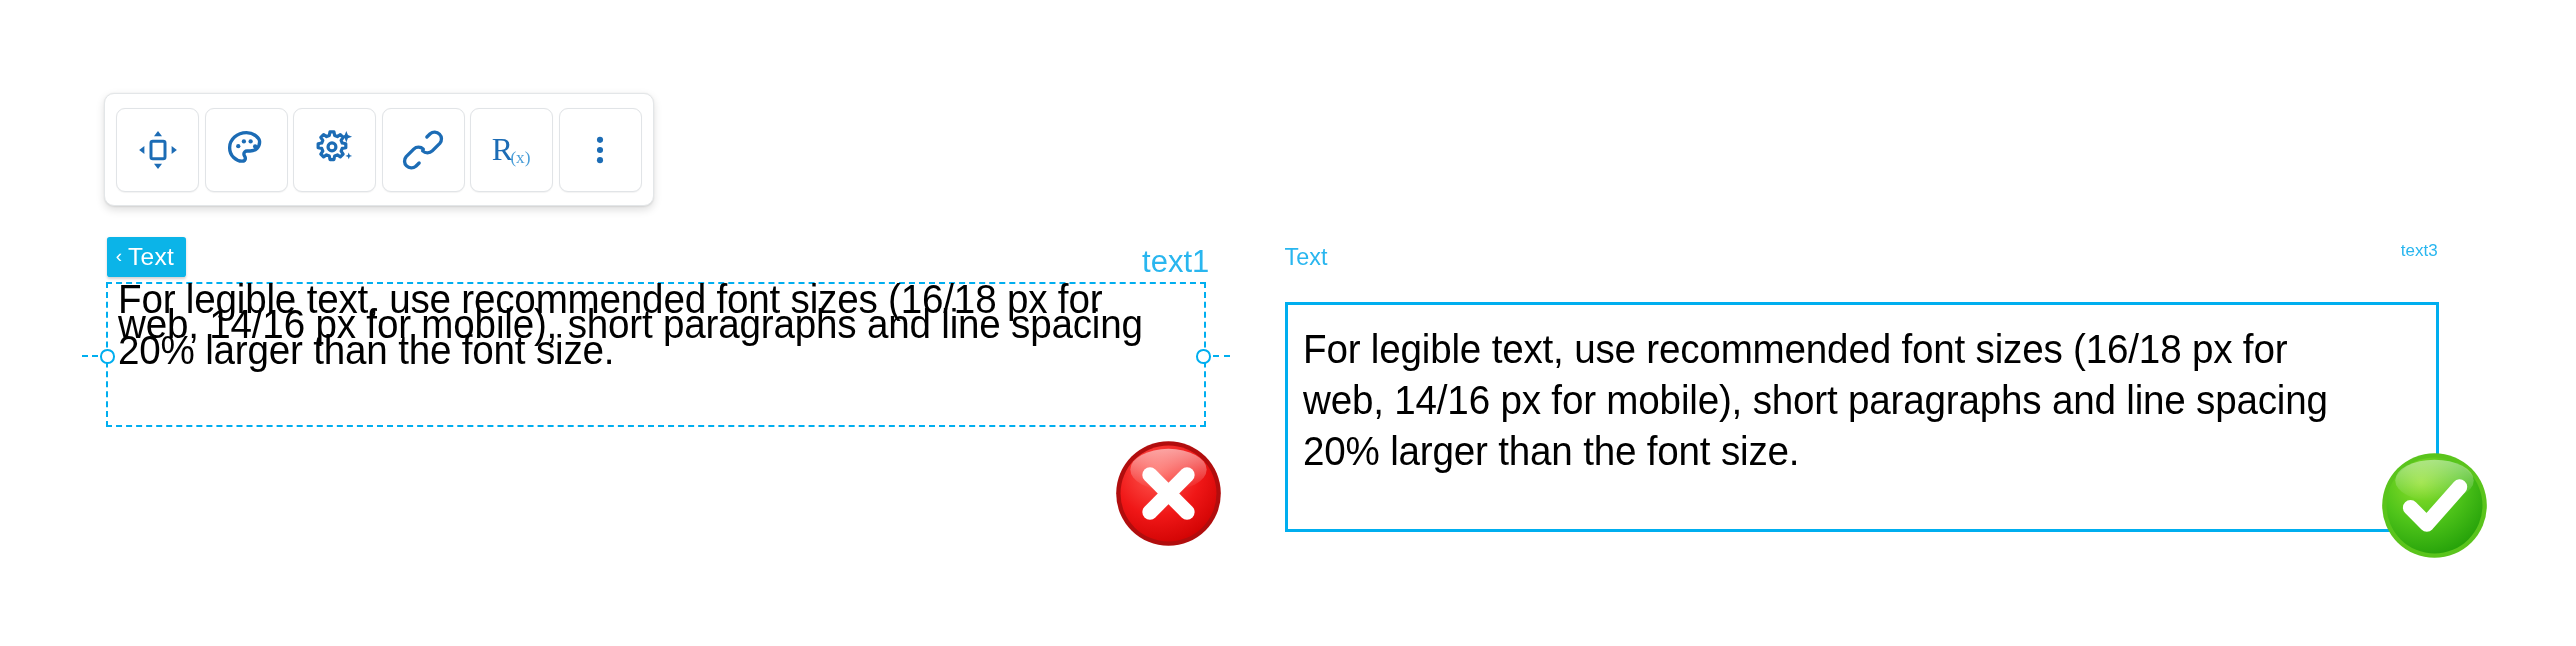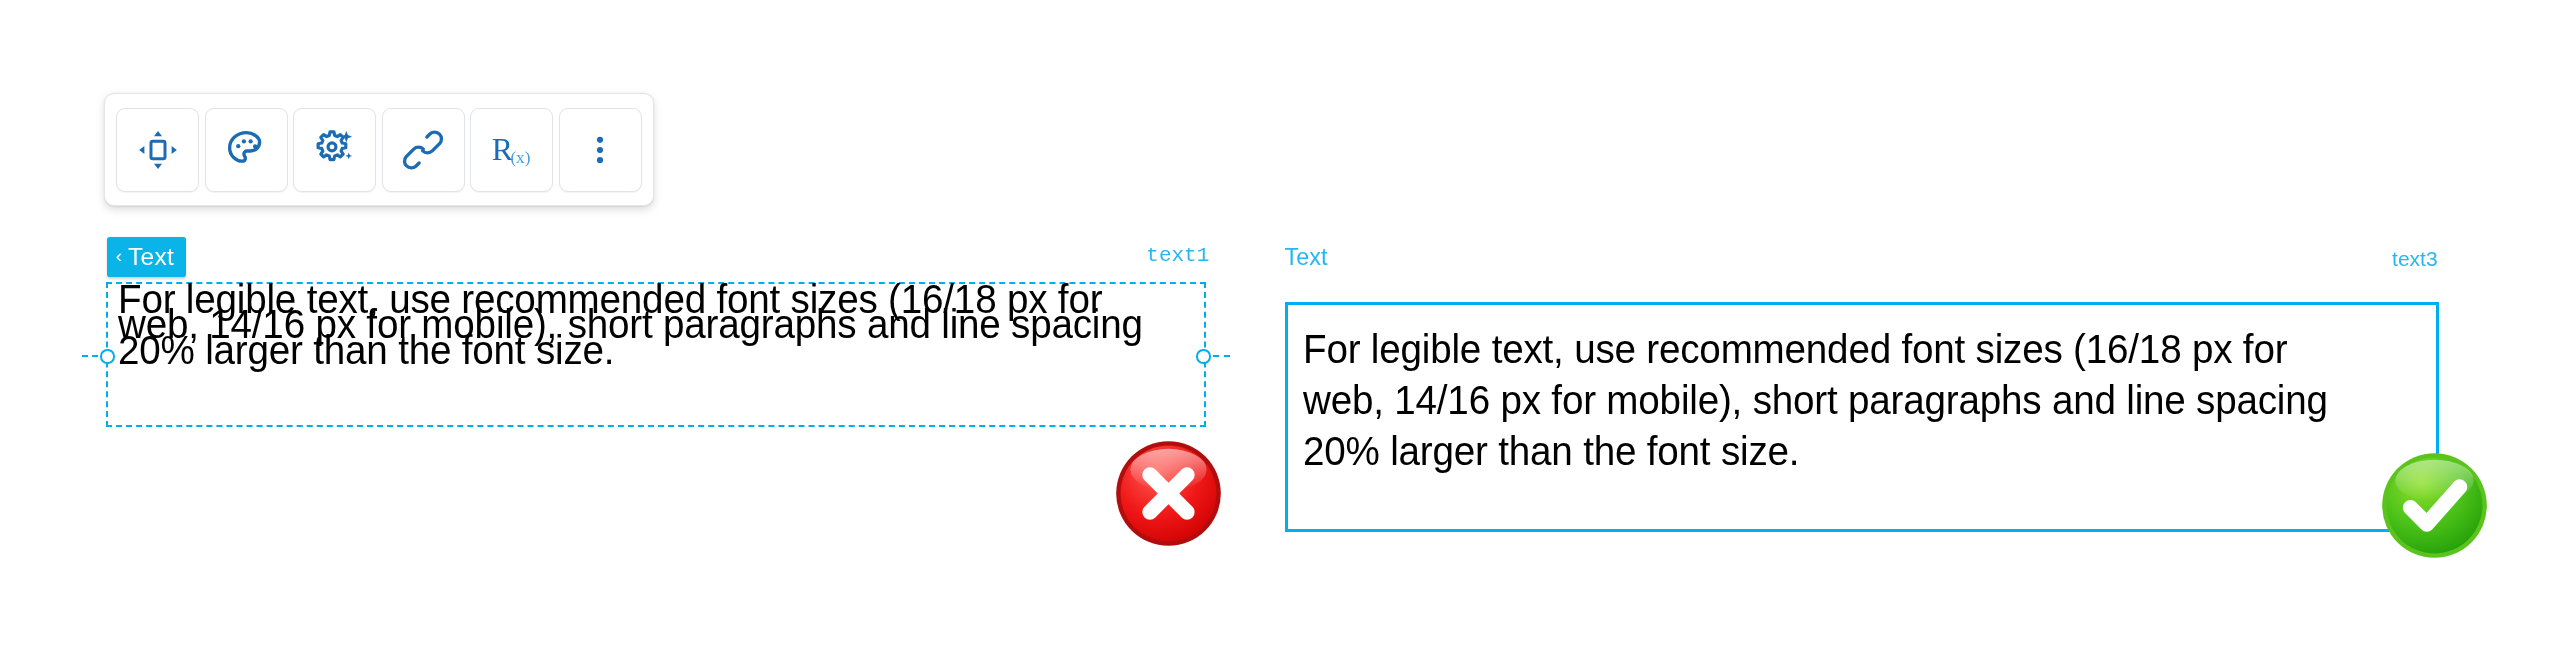--- a/index.html
+++ b/index.html
@@ -78,23 +78,22 @@
     margin-right: 5.6px;
     line-height: 1;
     position: relative;
     top: -1.1px;
   }
   #bad-id {
     position: absolute;
     right: 6.7px;
     top: 6.7px;
     color: #29b6ef;
-    font-size: 21px;
+    font-size: 31px;
     white-space: nowrap;
-    font-family: Liberation Mono, monospace;
   }
   #bad-box {
     position: absolute;
     left: 5.6px;
     top: 45px;
     width: 1100px;
     height: 145px;
     box-sizing: border-box;
     border: 2.8px dashed #00aeef;
     background: #ffffff;
@@ -145,23 +144,23 @@
     position: absolute;
     left: 4.5px;
     top: 6.7px;
     color: #29b6ef;
     font-size: 23.4px;
     white-space: nowrap;
   }
   #good-id {
     position: absolute;
     right: 8.4px;
-    top: 10px;
+    top: 4px;
     color: #29b6ef;
-    font-size: 21px;
+    font-size: 17px;
     white-space: nowrap;
   }
   #good-box {
     position: absolute;
     left: 4.5px;
     top: 65px;
     width: 1154px;
     height: 230px;
     box-sizing: border-box;
     border: 3.3px solid #00aeef;

